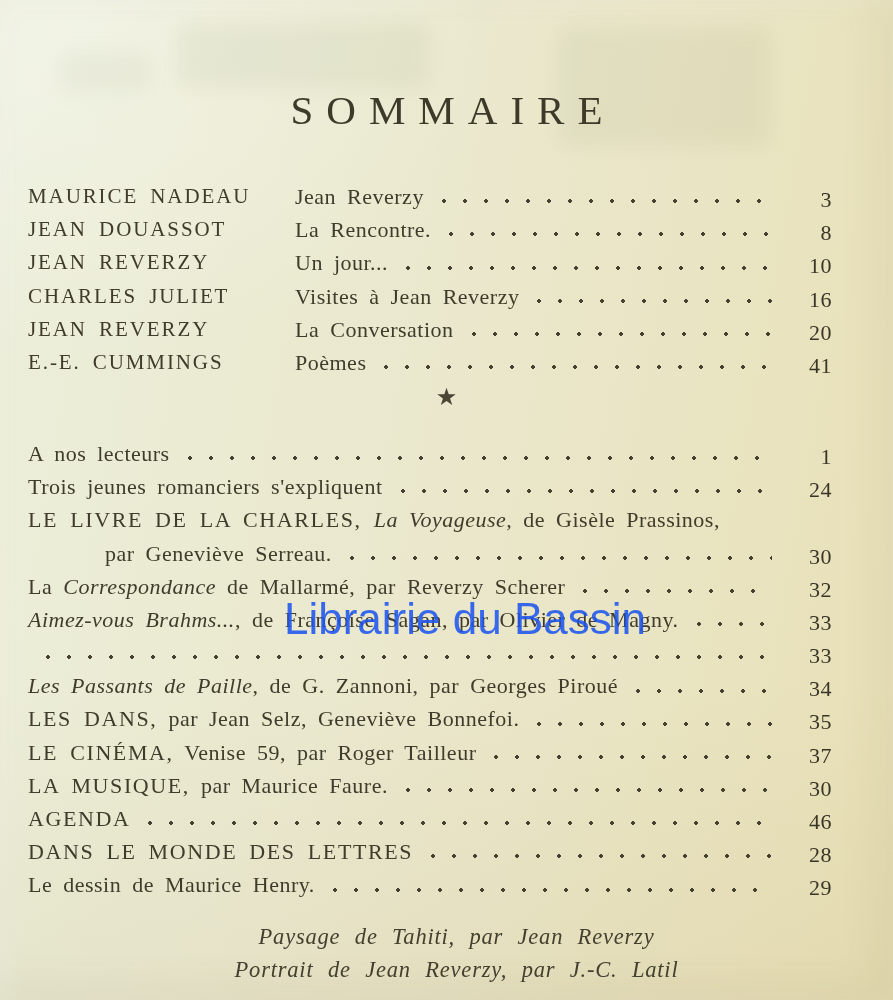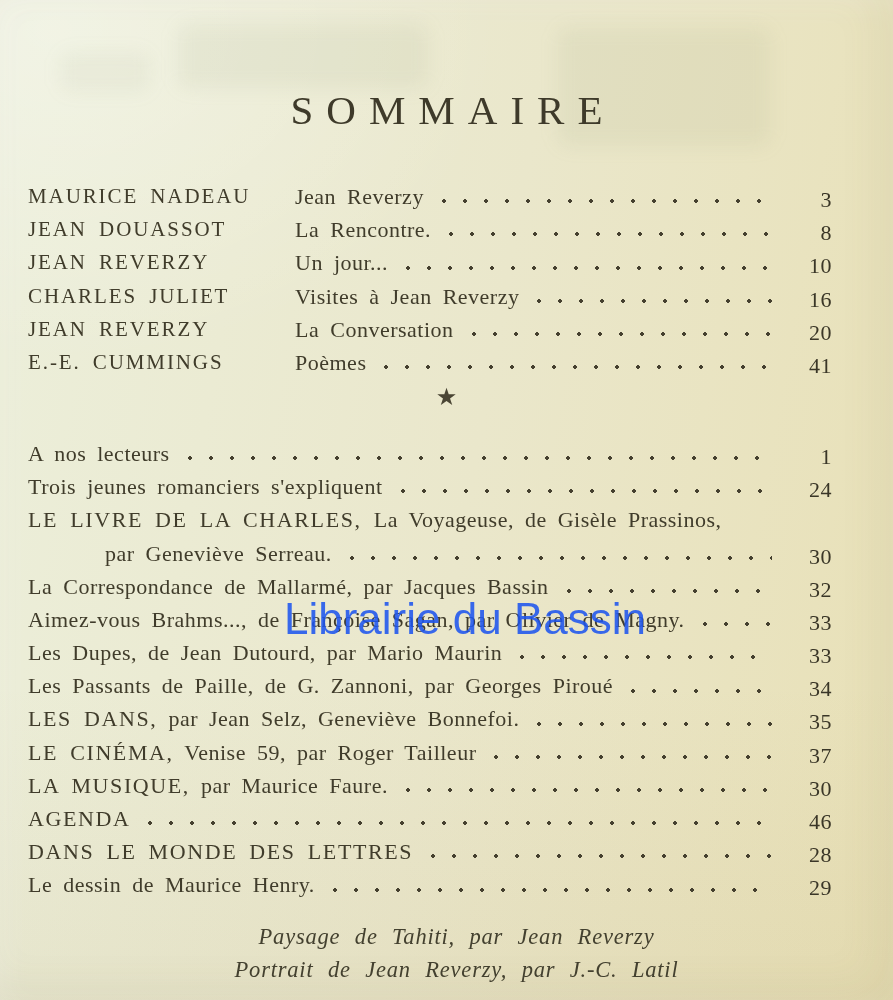--- a/index.html
+++ b/index.html
@@ -24,21 +24,21 @@
     font-size:41px;font-weight:normal;letter-spacing:13px;text-indent:13px;color:#3e3a2a;
   }
   #section1{position:absolute;top:160px;left:28px;right:61px;margin-top:20px;}
   #section2{position:absolute;top:437px;left:28px;right:61px;}
   .row{
     display:flex;align-items:flex-end;height:33.2px;line-height:33.2px;
     font-size:22px;letter-spacing:0.5px;word-spacing:5px;white-space:pre;
   }
   .r1 .author{flex:none;width:267px;font-size:21px;letter-spacing:1.9px;overflow:hidden;}
   .work{flex:none;}
-  .seg-i{}
+  .seg-i{font-style:italic;}
   .seg-c{letter-spacing:1.6px;}
   .leader{
     flex:1 1 0;min-width:0;align-self:stretch;margin:0 16px 0 10px;
     background-image:radial-gradient(circle 1.7px at 10px 2px, #45402f 1.6px, rgba(0,0,0,0) 1.9px);
     background-size:21px 4px;background-repeat:repeat-x;
     background-position:left calc(100% - 10px);
   }
   .pageno{flex:none;width:44px;text-align:right;position:relative;top:3px;color:#3a3627;}
   .row.indent{padding-left:77px;}
   .row.nopage .leader,.row.nopage .pageno{visibility:hidden;}
@@ -133,33 +133,32 @@
     <span class="pageno"></span>
   </div>
 
   <div class="row r2 indent">
     <span class="work"><span class="seg-n">par Geneviève Serreau.</span></span>
     <span class="leader"></span>
     <span class="pageno">30</span>
   </div>
 
   <div class="row r2">
-    <span class="work"><span class="seg-n">La </span><span class="seg-i">Correspondance</span><span class="seg-n"> de Mallarmé, par Jacques Bassin</span></span>
+    <span class="work"><span class="seg-n">La </span><span class="seg-i">Correspondance</span><span class="seg-n"> de Mallarmé, par Reverzy Scherer</span></span>
     <span class="leader"></span>
     <span class="pageno">32</span>
   </div>
 
   <div class="row r2">
     <span class="work"><span class="seg-i">Aimez-vous Brahms...</span><span class="seg-n">, de Françoise Sagan, par Olivier de Magny.</span></span>
     <span class="leader"></span>
     <span class="pageno">33</span>
   </div>
 
   <div class="row r2">
-    <span class="work"><span class="seg-i">Les Dupes</span><span class="seg-n">, de Jean Dutourd, par Mario Maurin</span></span>
     <span class="leader"></span>
     <span class="pageno">33</span>
   </div>
 
   <div class="row r2">
     <span class="work"><span class="seg-i">Les Passants de Paille</span><span class="seg-n">, de G. Zannoni, par Georges Piroué</span></span>
     <span class="leader"></span>
     <span class="pageno">34</span>
   </div>
 

